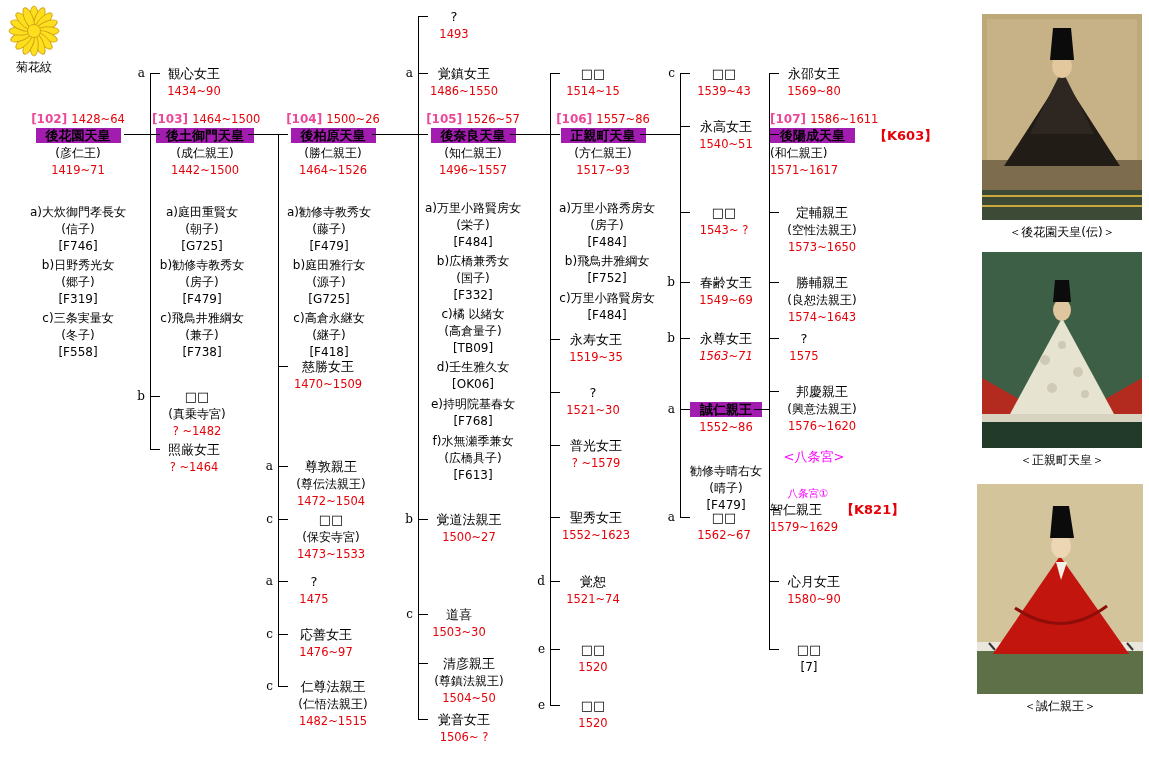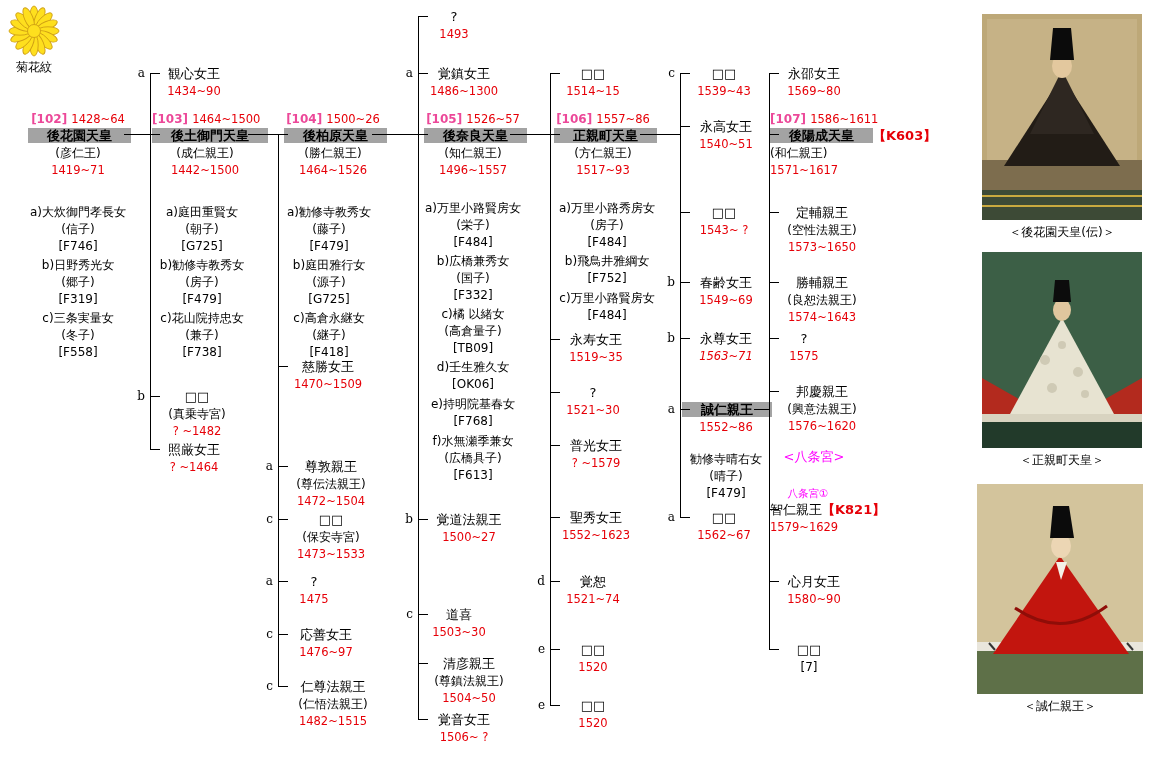--- a/index.html
+++ b/index.html
@@ -7,26 +7,26 @@
   body { font-family:"DejaVu Sans","Liberation Sans",sans-serif; }
   #stage { position:relative; width:1149px; height:776px; background:#fff; overflow:hidden; }
 
   
   .node { position:absolute; text-align:center; }
   .node.left { text-align:left; }
   .ln { line-height:16px; white-space:nowrap; }
   .seg { font-size:12px; color:#000; }
   .seg.nm   { font-size:13px; }
   .seg.name { font-size:13px; font-weight:bold; }
-  .seg.hl   { background:#a3a3a3; padding:0 19px; }
+  .seg.hl   { background:#a21caf; padding:0 10px; }
   .seg.era  { color:#ec4899; font-weight:bold; font-size:12px; }
   .seg.date { color:#e60008; font-size:11.5px; }
   .seg.dtei { color:#e60008; font-size:11.5px; font-style:italic; }
   .seg.alt  { font-size:12px; color:#000; }
-  .seg.kcode{ color:#e60008; font-weight:bold; font-size:13px; }
+  .seg.kcode{ color:#e60008; font-weight:bold; font-size:13px;padding-left:19px; }
   .seg.mag  { color:#ff00ff; font-size:13px; }
   .seg.magsm{ color:#ff00ff; font-size:10.5px; }
 
   
   .vline { position:absolute; width:1px; background:#000; }
   .hline { position:absolute; height:1px; background:#000; }
   .branch { position:absolute; width:16px; text-align:right; font-family:"DejaVu Serif","Liberation Serif",serif;
             font-size:12px; line-height:16px; color:#000; }
 
   
@@ -145,21 +145,21 @@
         <div class="ln"><span class="seg alt">a)庭田重賢女</span></div>
         <div class="ln"><span class="seg alt">(朝子)</span></div>
         <div class="ln"><span class="seg alt">[G725]</span></div>
       </div>
       <div class="node" style="left: 140px; top: 256px; width: 124px;">
         <div class="ln"><span class="seg alt">b)勧修寺教秀女</span></div>
         <div class="ln"><span class="seg alt">(房子)</span></div>
         <div class="ln"><span class="seg alt">[F479]</span></div>
       </div>
       <div class="node" style="left: 140px; top: 309px; width: 124px;">
-        <div class="ln"><span class="seg alt">c)花山院持忠女</span></div>
+        <div class="ln"><span class="seg alt">c)飛鳥井雅綱女</span></div>
         <div class="ln"><span class="seg alt">(兼子)</span></div>
         <div class="ln"><span class="seg alt">[F738]</span></div>
       </div>
       <div class="node" style="left: 284px; top: 110px; width: 98px;">
         <div class="ln"><span class="seg era">[104] </span><span class="seg date">1500~26</span></div>
         <div class="ln"><span class="seg name hl">後柏原天皇</span></div>
         <div class="ln"><span class="seg alt">(勝仁親王)</span></div>
         <div class="ln"><span class="seg date">1464~1526</span></div>
       </div>
       <div class="node" style="left: 268px; top: 203px; width: 122px;">
@@ -203,21 +203,21 @@
         <div class="ln"><span class="seg nm">仁尊法親王</span></div>
         <div class="ln"><span class="seg alt">(仁悟法親王)</span></div>
         <div class="ln"><span class="seg date">1482~1515</span></div>
       </div>
       <div class="node" style="left: 426px; top: 8px; width: 56px;">
         <div class="ln"><span class="seg nm">?</span></div>
         <div class="ln"><span class="seg date">1493</span></div>
       </div>
       <div class="node" style="left: 420px; top: 65px; width: 88px;">
         <div class="ln"><span class="seg nm">覚鎮女王</span></div>
-        <div class="ln"><span class="seg date">1486~1300</span></div>
+        <div class="ln"><span class="seg date">1486~1550</span></div>
       </div>
       <div class="node" style="left: 424px; top: 110px; width: 98px;">
         <div class="ln"><span class="seg era">[105] </span><span class="seg date">1526~57</span></div>
         <div class="ln"><span class="seg name hl">後奈良天皇</span></div>
         <div class="ln"><span class="seg alt">(知仁親王)</span></div>
         <div class="ln"><span class="seg date">1496~1557</span></div>
       </div>
       <div class="node" style="left: 404px; top: 199px; width: 138px;">
         <div class="ln"><span class="seg alt">a)万里小路賢房女</span></div>
         <div class="ln"><span class="seg alt">(栄子)</span></div>
@@ -331,21 +331,21 @@
         <div class="ln"><span class="seg date">1549~69</span></div>
       </div>
       <div class="node" style="left: 682px; top: 330px; width: 88px;">
         <div class="ln"><span class="seg nm">永尊女王</span></div>
         <div class="ln"><span class="seg dtei">1563~71</span></div>
       </div>
       <div class="node" style="left: 682px; top: 401px; width: 88px;">
         <div class="ln"><span class="seg name hl">誠仁親王</span></div>
         <div class="ln"><span class="seg date">1552~86</span></div>
       </div>
-      <div class="node" style="left: 672px; top: 450px; width: 108px;">
+      <div class="node" style="left: 672px; top: 462px; width: 108px;">
         <div class="ln"><span class="seg alt">勧修寺晴右女</span></div>
         <div class="ln"><span class="seg alt">(晴子)</span></div>
         <div class="ln"><span class="seg alt">[F479]</span></div>
       </div>
       <div class="node" style="left: 684px; top: 509px; width: 80px;">
         <div class="ln"><span class="seg nm">□□</span></div>
         <div class="ln"><span class="seg date">1562~67</span></div>
       </div>
       <div class="node" style="left: 770px; top: 65px; width: 88px;">
         <div class="ln"><span class="seg nm">永邵女王</span></div>

